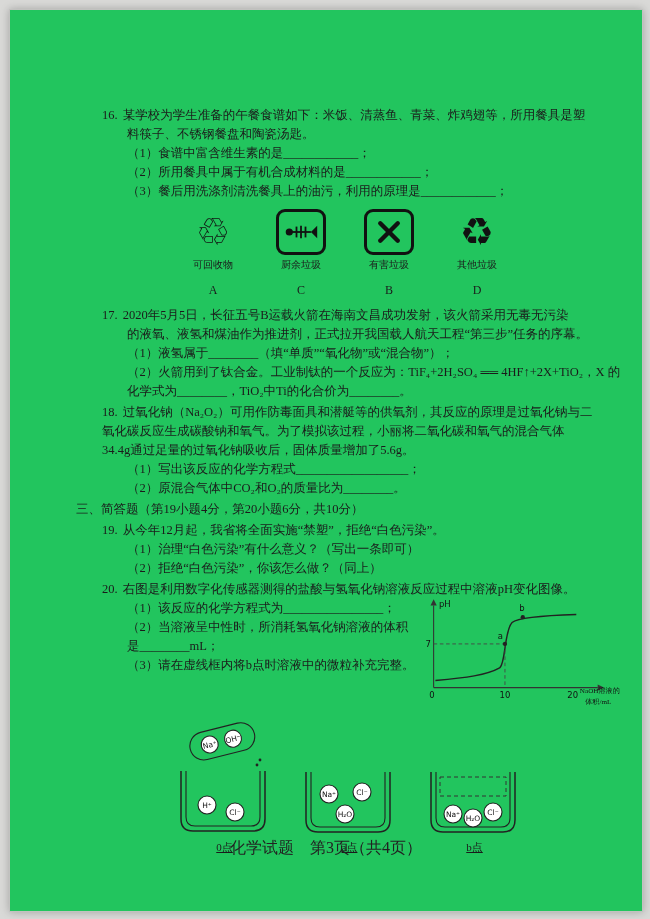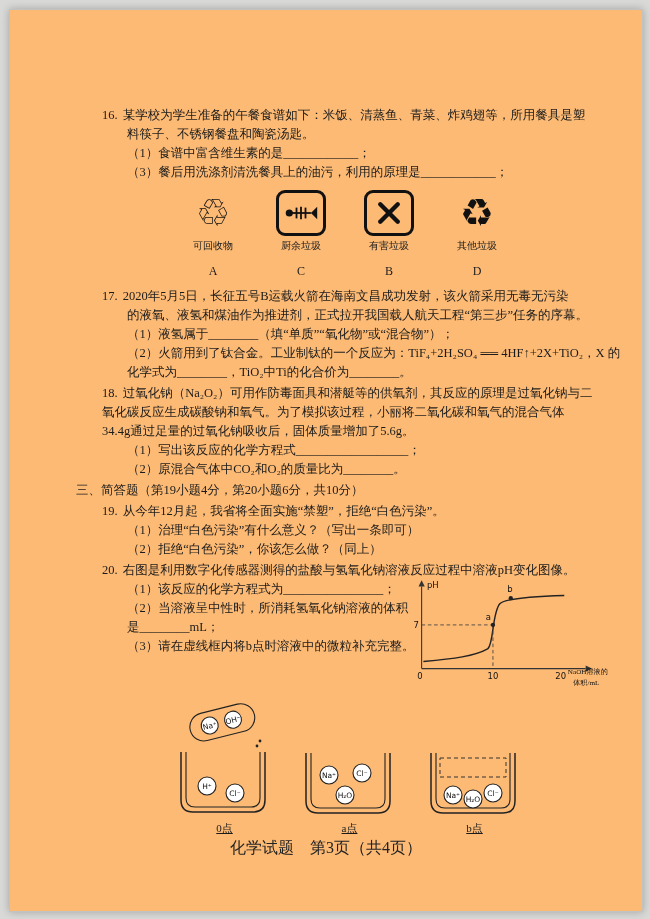--- a/index.html
+++ b/index.html
@@ -1,37 +1,37 @@
 <!DOCTYPE html>
 <html><head>
 <meta charset="utf-8">
 <style>
   html,body{margin:0;padding:0;}
   body{background:#d9d9d7;font-family:"Liberation Serif",serif;}
-  .page{position:relative;width:632px;height:901px;margin:9px;background:#fdba74;
+  .page{position:relative;width:632px;height:901px;margin:9px;background:#22c55e;
         border:1px solid #c2c2c0;box-shadow:0 0 8px rgba(0,0,0,.25);overflow:hidden;}
   .content{padding:96px 28px 0 92px;font-size:12.5px;line-height:19px;color:#1b1b1b;}
   .q{margin-bottom:2px;}
   .line{white-space:nowrap;}
   .ind{padding-left:25px;}
   .q-num{margin-right:5px;}
   .sec{margin-left:-26px;margin-bottom:2px;}
 
   
   .bins{display:flex;gap:22px;margin:8px 0 6px 78px;}
   .bin{width:66px;display:flex;flex-direction:column;align-items:center;}
   .bin .sym{height:46px;display:flex;align-items:center;justify-content:center;}
   .symbox{width:44px;height:40px;border:3px solid #111;border-radius:9px;
           display:flex;align-items:center;justify-content:center;}
   .recyc{font-family:"DejaVu Sans",sans-serif;font-size:38px;line-height:44px;color:#111;}
   .bin .lbl{font-size:10px;margin-top:0;}
   .bin .letter{font-size:12px;margin-top:7px;font-family:"Liberation Serif",serif;}
 
   
-  .q20row{display:flex;align-items:flex-start;}
+  .q20row{display:flex;align-items:flex-start;gap:12px;}
   .q20left{width:300px;flex:0 0 300px;}
   .graph{flex:0 0 auto;margin-top:-6px;}
   .ax{stroke:#333;stroke-width:1.2;}
   .curve{fill:none;stroke:#222;stroke-width:1.6;}
   .dash{stroke:#444;stroke-width:1;stroke-dasharray:4 3;}
   .gt{font-size:9.5px;fill:#111;font-family:"DejaVu Sans",sans-serif;}
   .gts{font-size:8px;fill:#111;}
   .tc{text-anchor:middle;}
 
   
@@ -49,20 +49,21 @@
 </head>
 <body>
 
 <div class="page">
   <div class="content">
 
     <div class="q">
       <div class="line"><span class="q-num">16.</span><span>某学校为学生准备的午餐食谱如下：米饭、清蒸鱼、青菜、炸鸡翅等，所用餐具是塑</span></div>
       <div class="line ind">料筷子、不锈钢餐盘和陶瓷汤匙。</div>
       <div class="line ind">（1）食谱中富含维生素的是____________；</div>
+      <div class="line ind">（2）所用餐具中属于有机合成材料的是____________；</div>
       <div class="line ind">（3）餐后用洗涤剂清洗餐具上的油污，利用的原理是____________；</div>
 
       <div class="bins">
         <div class="bin">
           <div class="sym">
               <span class="recyc">♲</span>
             </div>
           <div class="lbl">可回收物</div>
           <div class="letter">A</div>
         </div>

